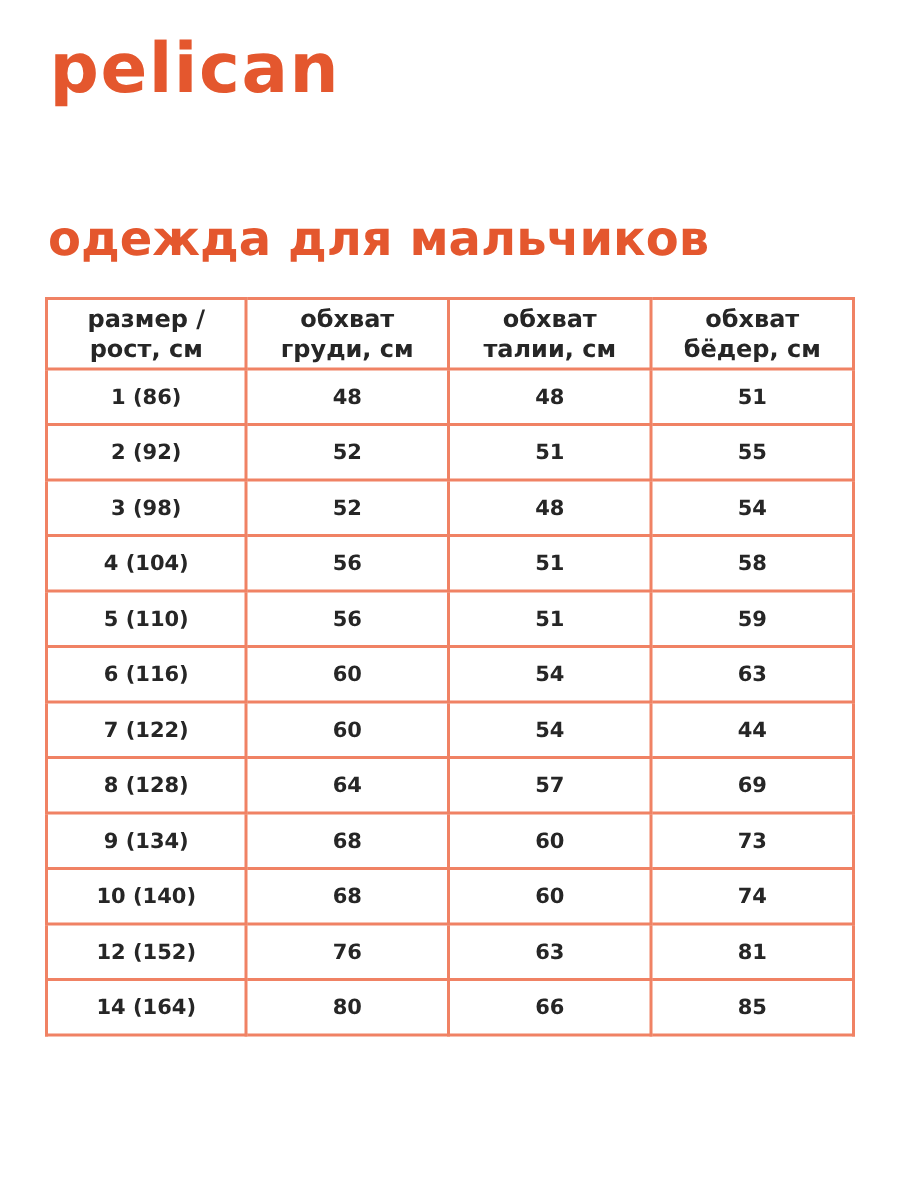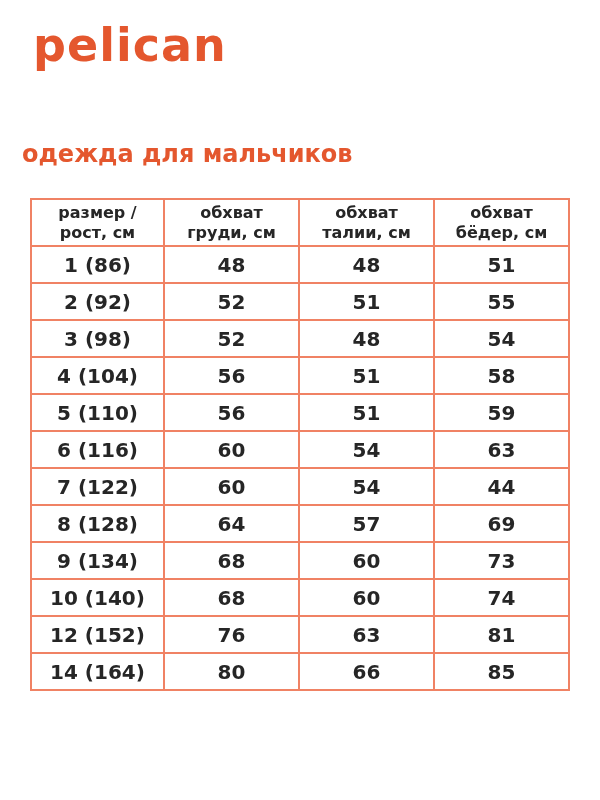--- a/index.html
+++ b/index.html
@@ -26,23 +26,23 @@
     position: absolute;
     left: 33px;
     top: 18px;
     font-size: 46px;
     font-weight: 700;
     letter-spacing: 1px;
     color: var(--accent);
   }
   .title {
     position: absolute;
-    left: 22px;
+    left: 32px;
     top: 140px;
-    font-size: 24px;
+    font-size: 32px;
     font-weight: 700;
     color: var(--accent);
   }
   table.size-table {
     position: absolute;
     left: 30px;
     top: 198px;
     width: 540px;
     border-collapse: collapse;
     table-layout: fixed;
@@ -57,21 +57,21 @@
   }
   table.size-table th {
     height: 47px;
     font-size: 16px;
     line-height: 1.2;
     white-space: pre-line;
     padding: 2px 0;
   }
   table.size-table td {
     height: 37px;
-    font-size: 20px;
+    font-size: 14px;
   }
   table.size-table col.c0 { width: 133px; }
 </style>
 </head>
 <body>
 
 <div class="page">
   <div class="logo">pelican</div>
 
   <h1 class="title">одежда для мальчиков</h1>

